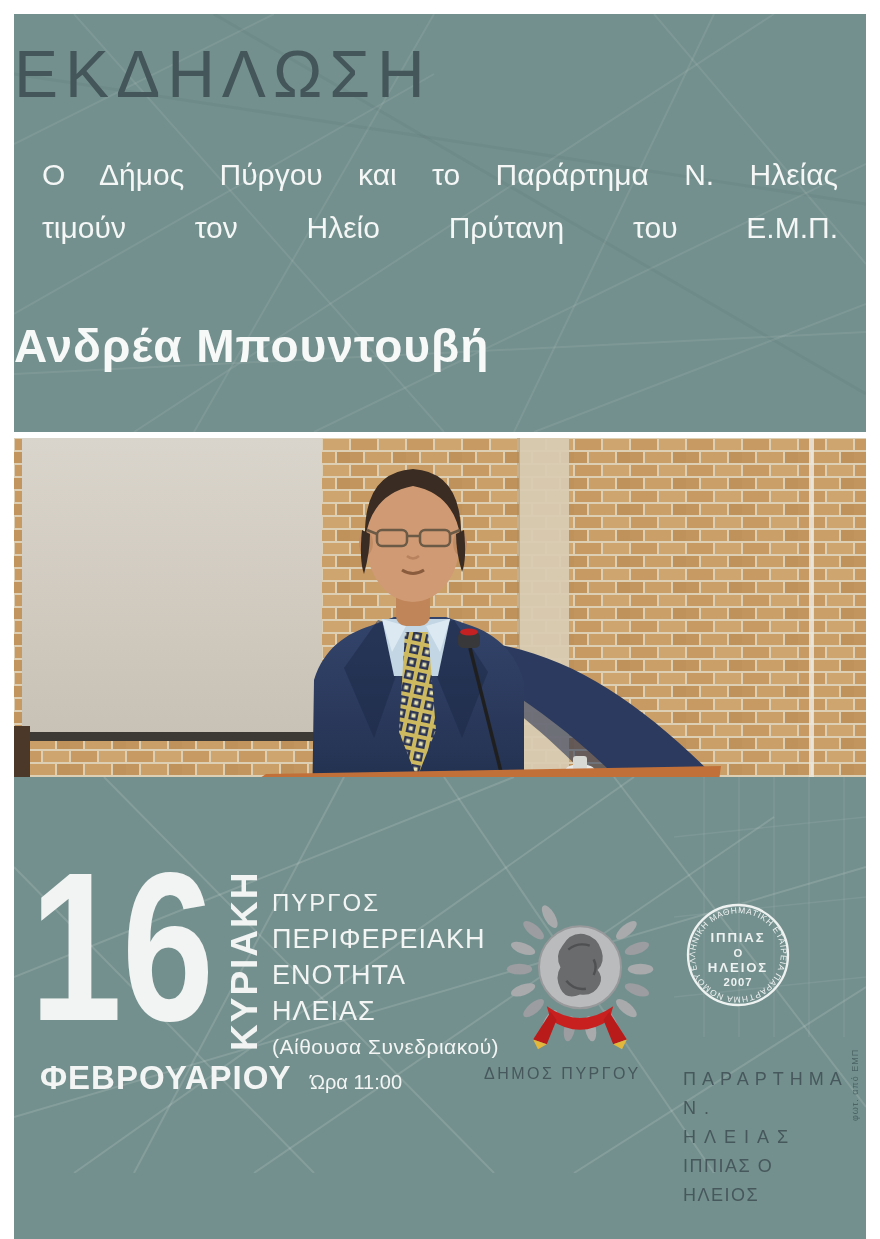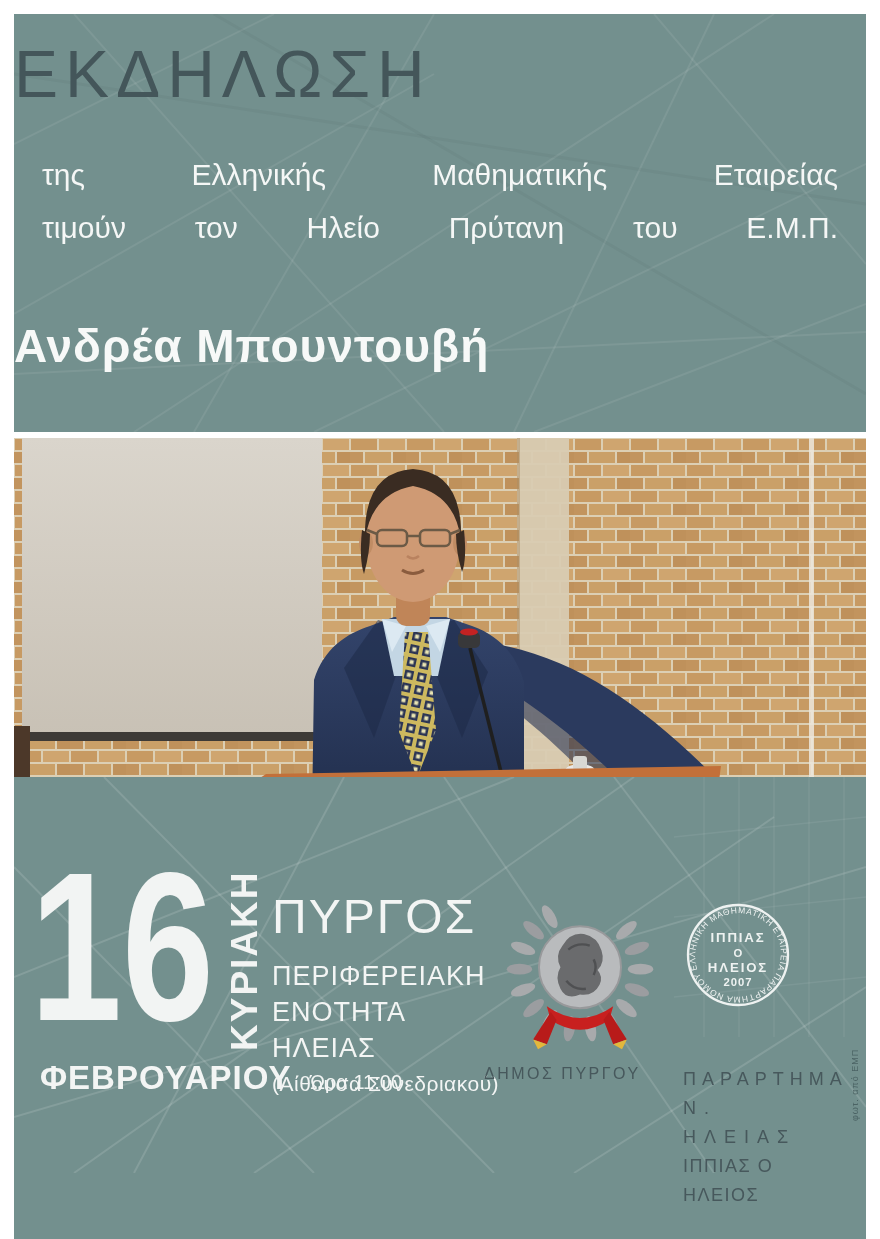--- a/index.html
+++ b/index.html
@@ -14,21 +14,21 @@
          letter-spacing:7px;color:#44565a;margin:0;}
   .intro{position:absolute;left:28px;top:134px;width:796px;color:#f5f7f6;font-size:30px;line-height:53px;}
   .intro-line{text-align:justify;text-align-last:justify;white-space:nowrap;}
   .honoree{position:absolute;left:0;top:305px;width:100%;color:#f7f9f8;
            font-size:46px;font-weight:700;letter-spacing:1px;}
   .day{position:absolute;left:16px;top:84px;font-size:212px;line-height:172px;font-weight:700;
        color:#f2f4f3;transform:scaleX(0.78);transform-origin:left top;}
   .weekday{position:absolute;left:210px;top:274px;transform:rotate(-90deg);transform-origin:0 0;
            font-size:37px;font-weight:700;letter-spacing:2px;color:#f2f4f3;white-space:nowrap;}
   .venue{position:absolute;left:258px;top:112px;color:#f3f5f4;}
-  .venue-city{font-size:48px;letter-spacing:2px;margin-bottom:14px;}
+  .venue-city{font-size:24px;letter-spacing:2px;margin-bottom:4px;}
   .venue-line{font-size:27px;letter-spacing:1px;line-height:36px;}
   .venue-room{font-size:21px;margin-top:6px;letter-spacing:0.5px;}
   .datetime{position:absolute;left:26px;top:282px;color:#f3f5f4;white-space:nowrap;}
   .datetime .month{font-size:33px;font-weight:700;letter-spacing:1px;}
   .datetime .time{font-size:20px;font-weight:400;margin-left:14px;}
   .muni-logo{position:absolute;left:484px;top:114px;width:164px;height:168px;}
   .muni-caption{position:absolute;left:470px;top:288px;width:200px;
                 color:#47585c;font-size:16px;letter-spacing:2.5px;font-weight:400;}
   .hms-logo{position:absolute;left:658px;top:112px;width:132px;height:132px;}
   .hms-caption{position:absolute;left:669px;top:288px;width:150px;color:#47585c;font-size:18px;line-height:29px;}
@@ -57,21 +57,21 @@
         <line x1="420" y1="0" x2="180" y2="418"></line>
           <line x1="700" y1="0" x2="500" y2="418"></line>
       </g>
       <g stroke="#2e4043" stroke-opacity="0.05" stroke-width="3">
         <line x1="0" y1="60" x2="852" y2="190"></line>
           <line x1="200" y1="0" x2="852" y2="380"></line>
       </g>
     </svg>
     <h1 class="title">ΕΚΔΗΛΩΣΗ</h1>
     <div class="intro">
-      <div class="intro-line">της Ελληνικής Μαθηματικής Εταιρείας</div>
+      <div class="intro-line">Ο Δήμος Πύργου και το Παράρτημα Ν. Ηλείας</div>
       <div class="intro-line">τιμούν τον Ηλείο Πρύτανη του Ε.Μ.Π.</div>
     </div>
     <div class="honoree">Ανδρέα Μπουντουβή</div>
   </section>
 
   <section class="photo">
     <svg width="852" height="375" viewBox="0 0 852 375">
       <defs>
         <pattern id="brick" width="56" height="26" patternUnits="userSpaceOnUse">
           <rect width="56" height="26" fill="#dccfb4"></rect>

